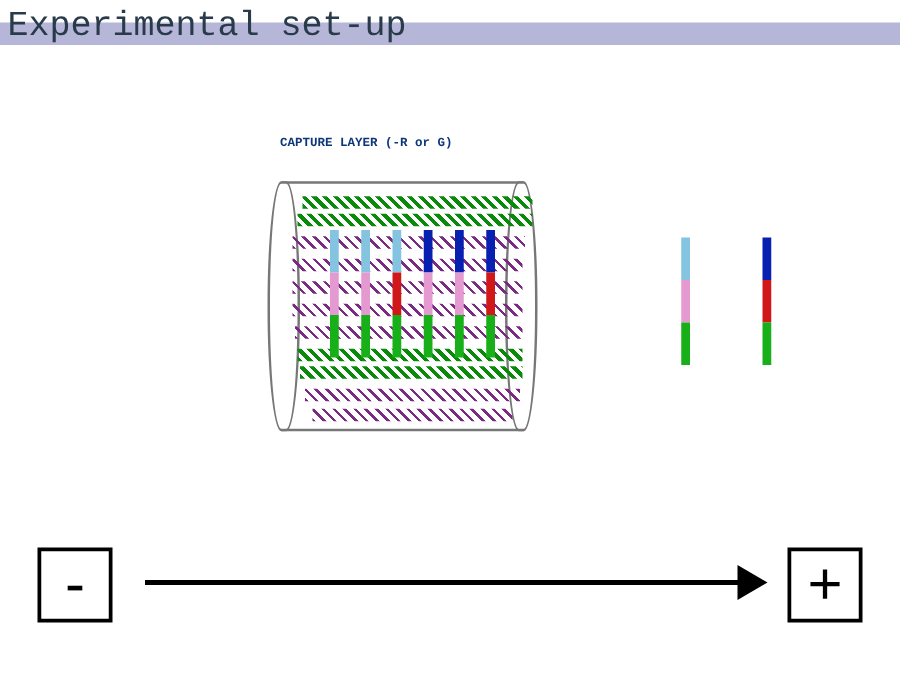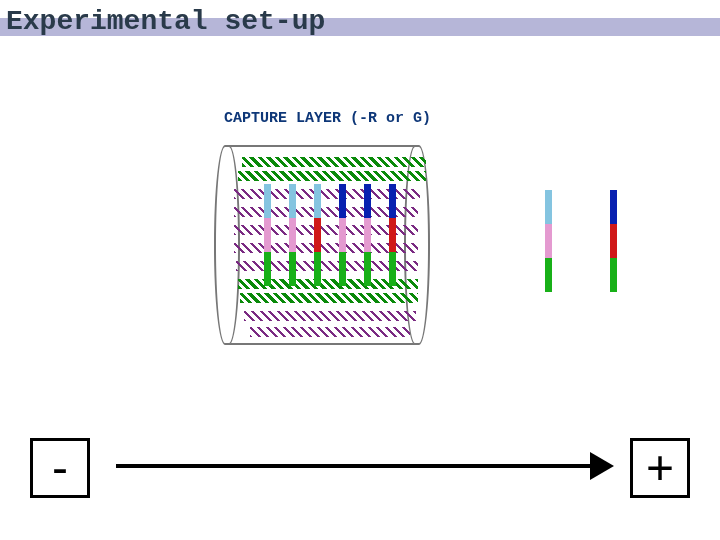--- a/index.html
+++ b/index.html
@@ -1,18 +1,18 @@
 <!DOCTYPE html>
 <html><head>
 <meta charset="utf-8">
 <style>
 html,body{margin:0;padding:0;width:720px;height:540px;background:#fff;font-family:"Courier New",monospace;overflow:hidden}
 .title-band{position:absolute;left:0;top:18px;width:720px;height:18px;background:#b6b6d8}
-.title{position:absolute;left:6px;top:6px;font-size:28px;font-weight:bold;color:#293a4a;letter-spacing:0}
-.capture-label{position:absolute;left:224px;top:110px;font-weight:bold;font-size:15px;color:#0e3778;letter-spacing:0}
+.title{position:absolute;left:6px;top:6px;font-size:28px;font-weight:normal;color:#293a4a;letter-spacing:0}
+.capture-label{position:absolute;left:224px;top:110px;font-weight:bold;font-size:10px;color:#0e3778;letter-spacing:0}
 .cylinder{position:absolute;left:214px;top:145px;width:216px;height:196px}
 .cyl-body{position:absolute;left:11px;top:0;width:194px;height:196px;border-top:2px solid #777;border-bottom:2px solid #777}
 .cyl-cap{position:absolute;top:0;width:22px;height:196px;border:2px solid #777;border-radius:11px/98px;background:#fff}
 .cyl-cap.left{left:0}
 .cyl-cap.right{right:0}
 .layer{position:absolute;height:10px}
 .layer.diag-green{background-image:repeating-linear-gradient(45deg,#0a8a0a 0,#0a8a0a 3px,transparent 3px,transparent 6px)}
 .layer.diag-violet{background-image:repeating-linear-gradient(45deg,#7a2a82 0,#7a2a82 2px,transparent 2px,transparent 6px)}
 .vseg{position:absolute;width:7px}
 .legend-col{position:absolute;top:190px;width:7px}

